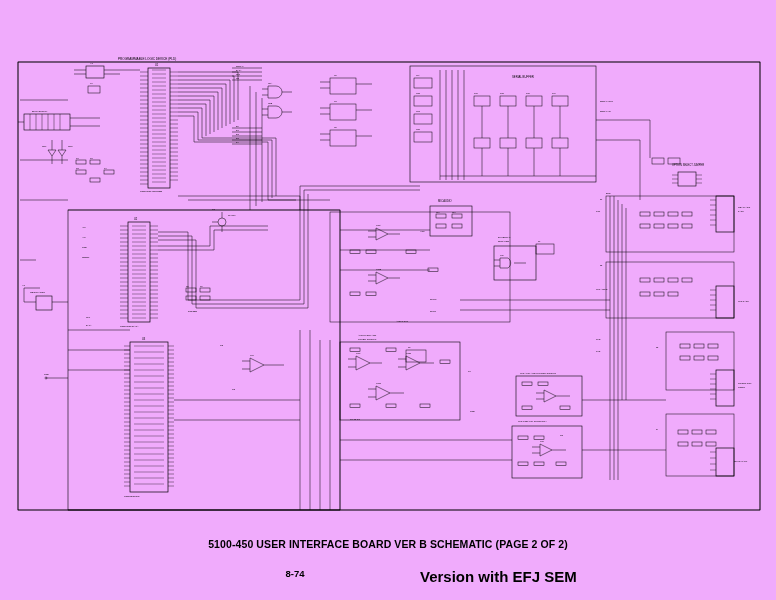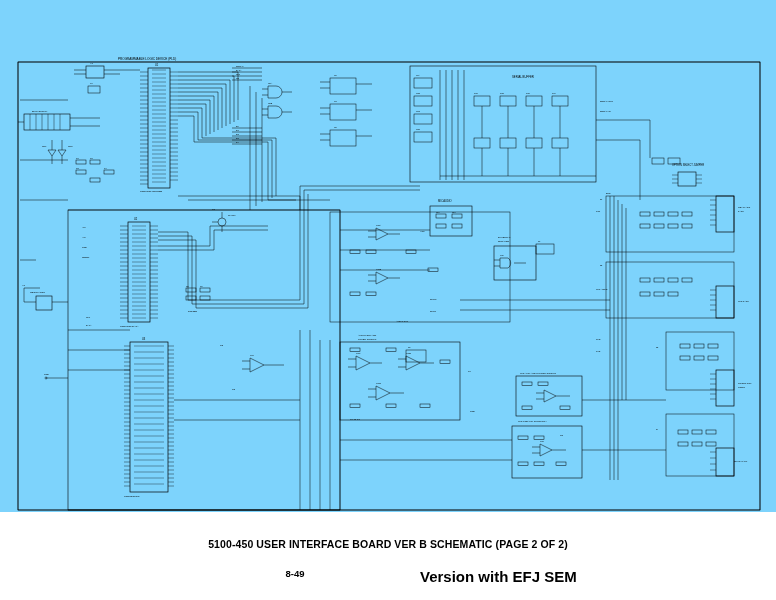--- a/index.html
+++ b/index.html
@@ -11,22 +11,22 @@
     width: 776px;
     height: 600px;
     font-family: "Liberation Sans", sans-serif;
     color: #000;
     position: relative;
     overflow: hidden;
   }
   #page {
     position: relative;
     width: 776px;
-    height: 512px;
-    background: #7dd3fc;
+    height: 600px;
+    background: #f0abfc;
   }
   #schematic-area {
     position: absolute;
     left: 0;
     top: 0;
     width: 776px;
     height: 525px;
   }
   #schematic-svg {
     position: absolute;
@@ -879,17 +879,17 @@
         <line x1="132" y1="306" x2="146" y2="306"></line>
           <line x1="132" y1="310" x2="146" y2="310"></line>
         <line x1="132" y1="314" x2="146" y2="314"></line>
           <line x1="132" y1="318" x2="146" y2="318"></line>
       </g>
     </svg>
   </div>
 
   <div class="caption" id="figure-caption">5100-450 USER INTERFACE BOARD VER B SCHEMATIC (PAGE 2 OF 2)</div>
 
-  <div id="page-number">8-49</div>
+  <div id="page-number">8-74</div>
 
   <div id="version-note">Version with EFJ SEM</div>
 
 </div>
 
 </body></html>

